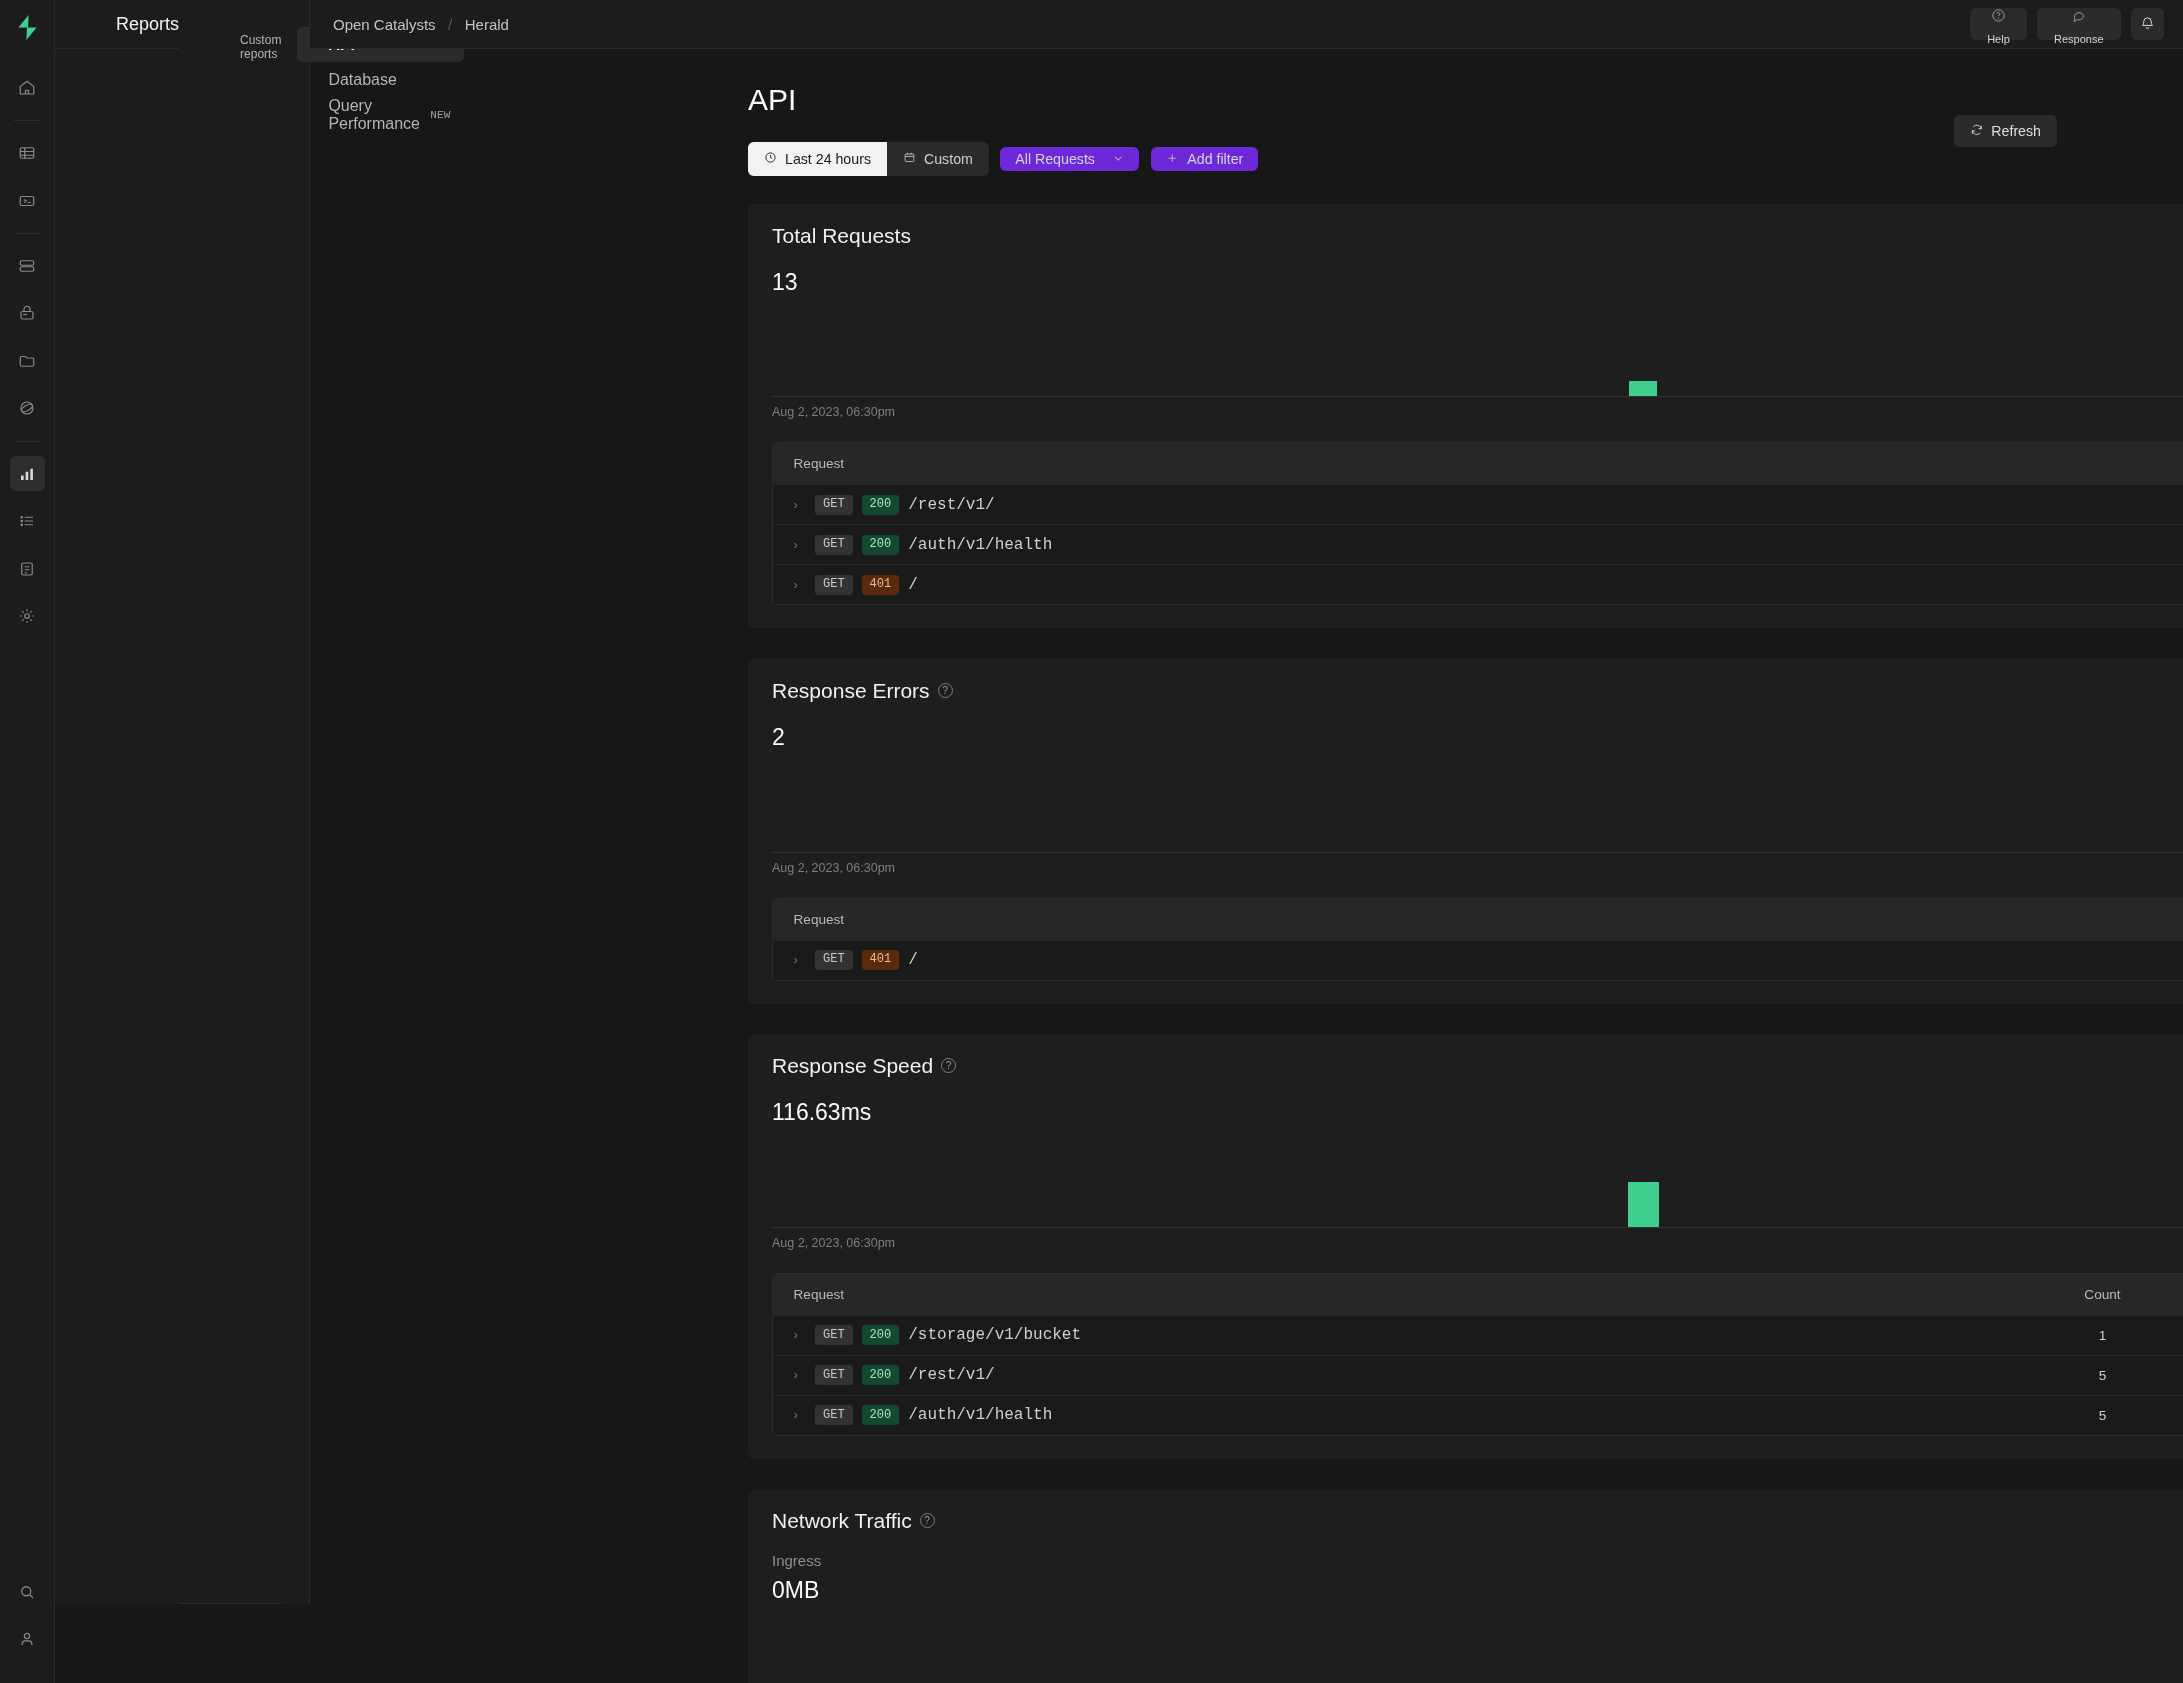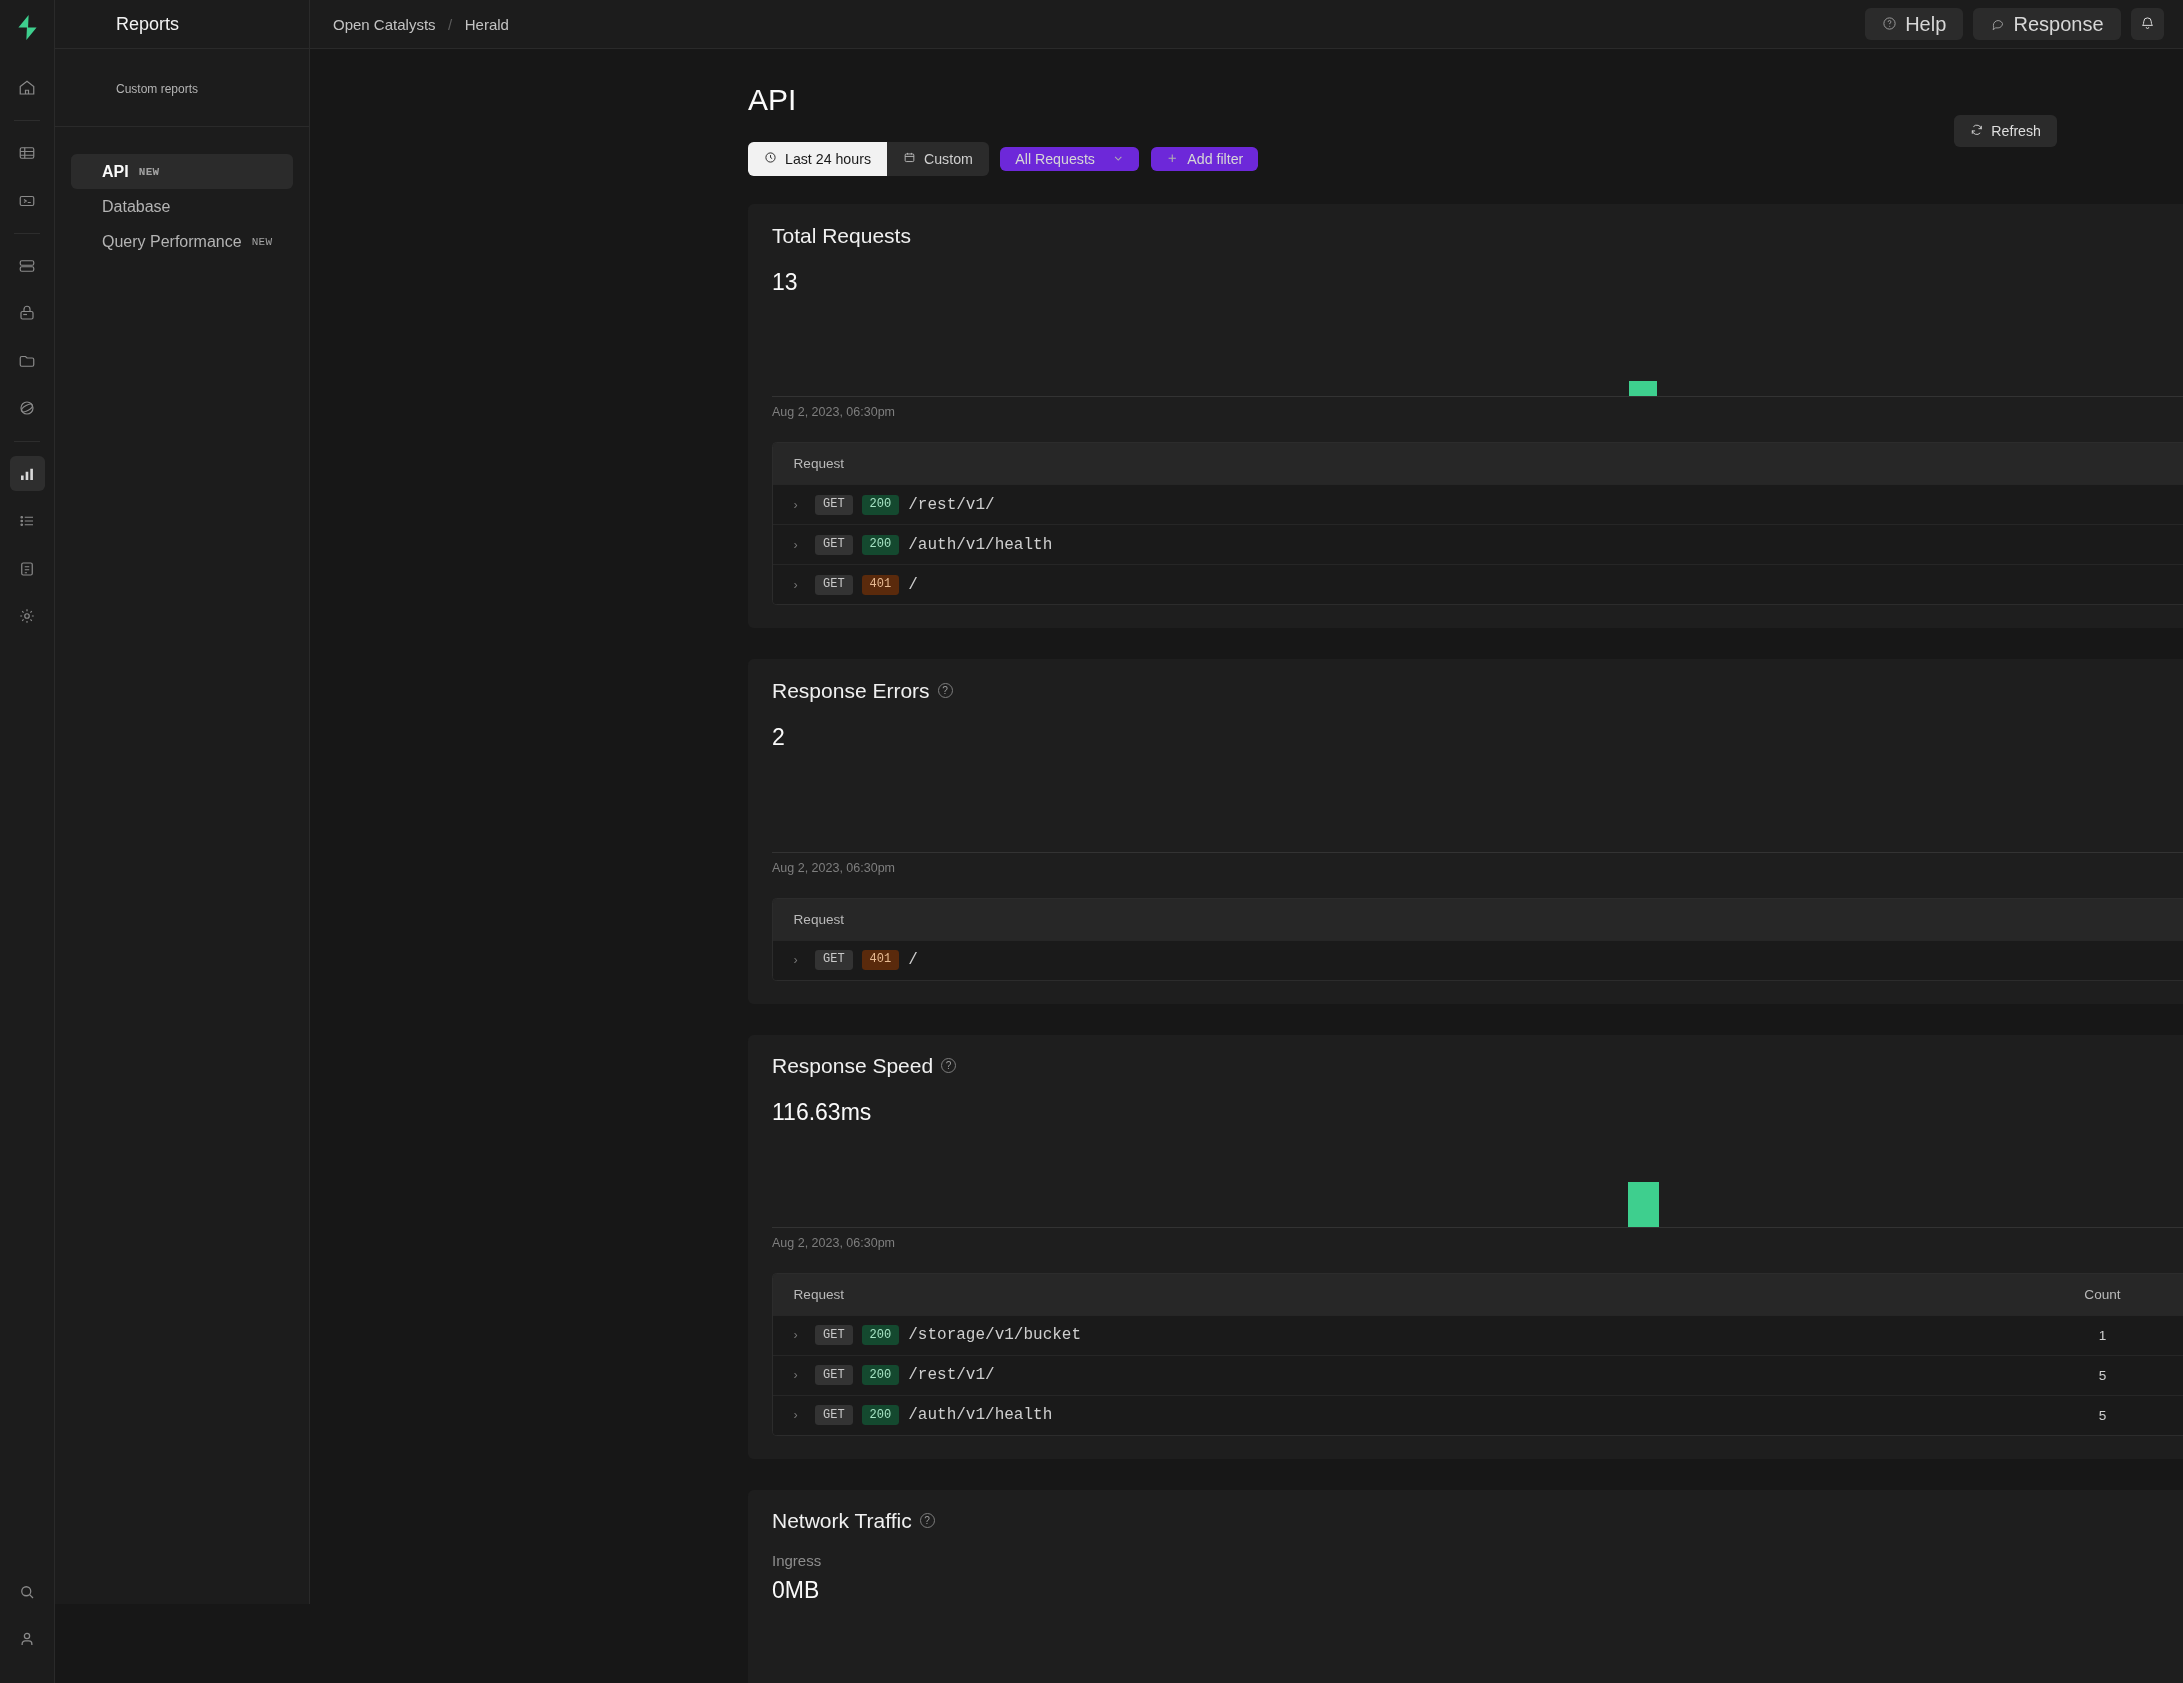--- a/index.html
+++ b/index.html
@@ -29,21 +29,21 @@
   .rail-icon.active { background: #2e2e2e; color: #d8d8d8; }
   .rail-sep { width: 26px; height: 0.6px; background: #2d2d2d; margin: 2.3px 0 15px 0; }
   .rail-spacer { flex: 1 1 auto; }
   .rail-bottom { padding-bottom: 15px; display: flex; flex-direction: column; align-items: center; }
 
   
   .sidebar {
     width: 255px; flex: 0 0 255px; height: 1604px;
     background: #1c1c1c;
     border-right: 0.6px solid #2a2a2a;
-    display: flex; flex-direction: column;
+    display: flex; flex-direction: row;
   }
   .sidebar-header {
     height: 49px; display: flex; align-items: center;
     padding-left: 61px;
     border-bottom: 0.6px solid #2a2a2a;
   }
   .sidebar-title { font-size: 18px; color: #f2f2f2; }
   .sidebar-sec1 { padding: 33px 0 30px 61px; border-bottom: 0.6px solid #2a2a2a; }
   .sidebar-sec1 .lbl { font-size: 12px; color: #b4b4b4; }
   .sidebar-sec2 { padding: 27px 16px 0 16px; }
@@ -62,21 +62,21 @@
     border-bottom: 0.6px solid #2a2a2a;
     display: flex; align-items: center; padding: 0 19.3px 0 23px;
     background: #1c1c1c;
   }
   .crumbs { display: flex; align-items: center; gap: 12.5px; font-size: 15px; color: #c3c3c3; }
   .crumb-sep { color: #5c5c5c; }
   .topbar-right { margin-left: auto; display: flex; align-items: center; gap: 10.2px; }
   .pill {
     display: flex; align-items: center; gap: 8px;
     height: 32px; padding: 0 17px; border-radius: 5.7px;
-    background: #2b2b2b; color: #d7d7d7; font-size: 20px;
+    background: #2b2b2b; color: #d7d7d7; font-size: 11px; flex-direction: column;
   }
   .pill.icon-only { padding: 0; width: 33px; justify-content: center; }
 
   .content { flex: 1 1 auto; overflow: hidden; padding: 0 0 0 0; }
   .page-head { padding: 34px 0 0 0; position: relative; }
   .page-title { font-size: 30px; color: #fafafa; margin-left: 438px; }
   .refresh-btn {
     position: absolute; right: 126px; top: 66px;
     display: flex; align-items: center; gap: 8px;
     height: 32px; padding: 0 16px; border-radius: 5.7px;

